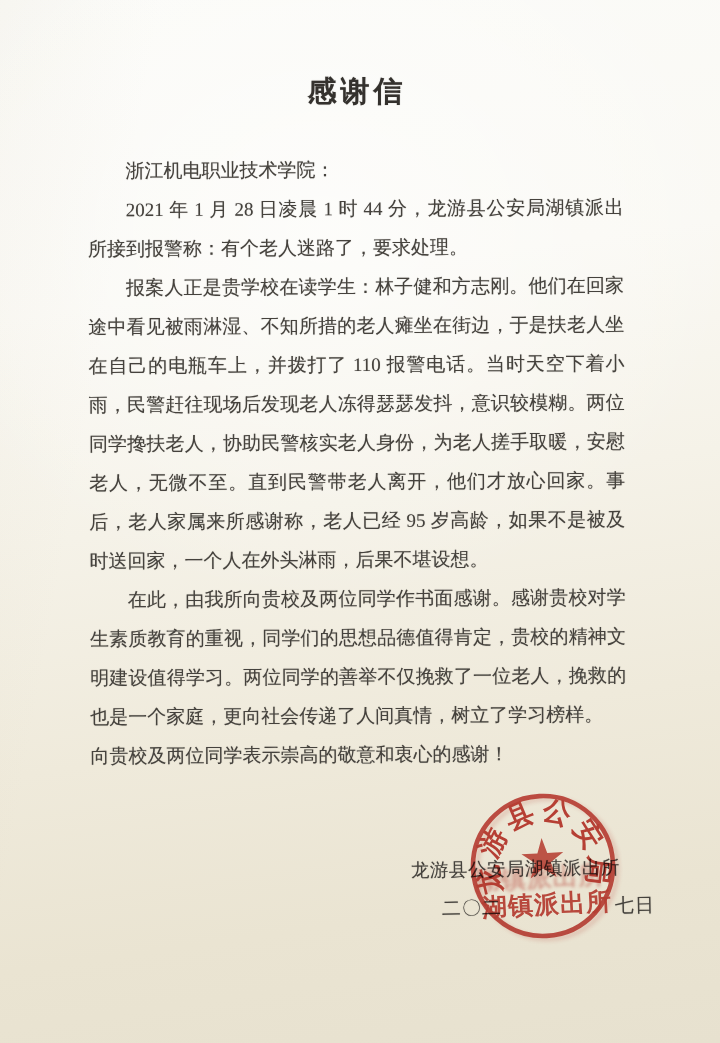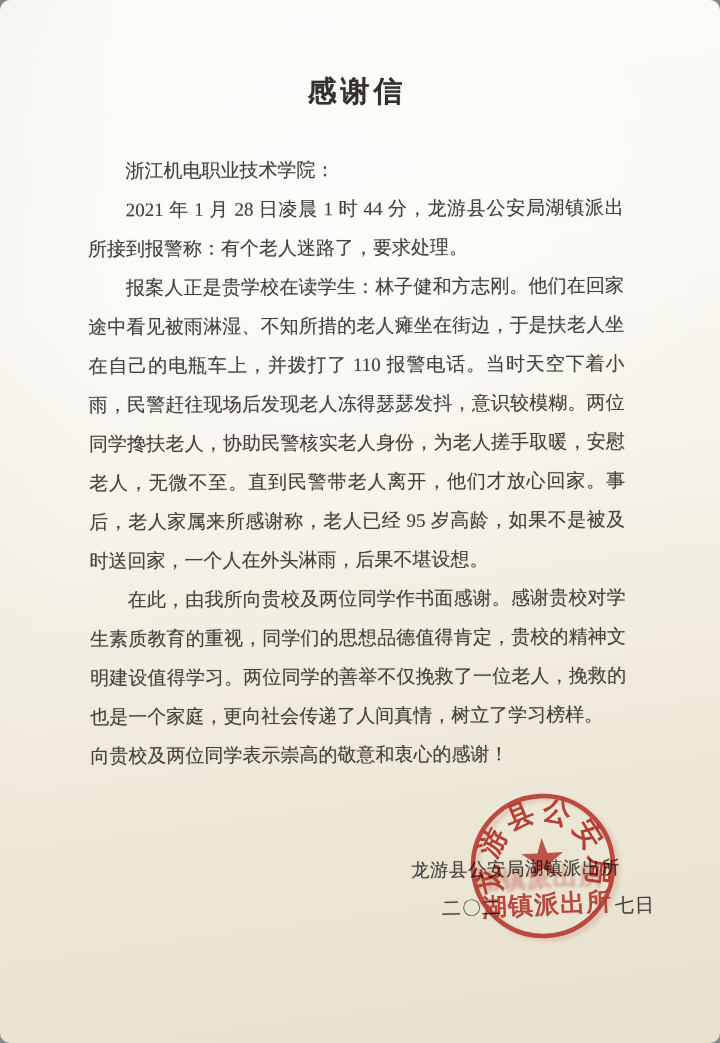--- a/index.html
+++ b/index.html
@@ -4,21 +4,20 @@
 <style>
   html,body{margin:0;padding:0;background:#888;}
   .photo{
     position:relative;
     width:720px;height:1043px;
     overflow:hidden;
     font-family:"Liberation Serif","DejaVu Serif",serif;
     background:linear-gradient(172deg,
       #fbfbf8 0%, #faf9f4 28%, #f5f2e8 48%,
       #efeadb 68%, #eae4d2 85%, #e7e1cf 100%);
-    border-radius:10px;
   }
   .sheen{
     position:absolute;inset:0;pointer-events:none;
     background:
       radial-gradient(ellipse 90% 55% at 45% 22%, rgba(255,255,255,0.55), rgba(255,255,255,0) 65%),
       linear-gradient(100deg, rgba(210,200,175,0.10) 0%, rgba(255,255,255,0) 18%);
   }
   .title{
     position:absolute;left:89px;top:72px;width:536px;
     text-align:center;

